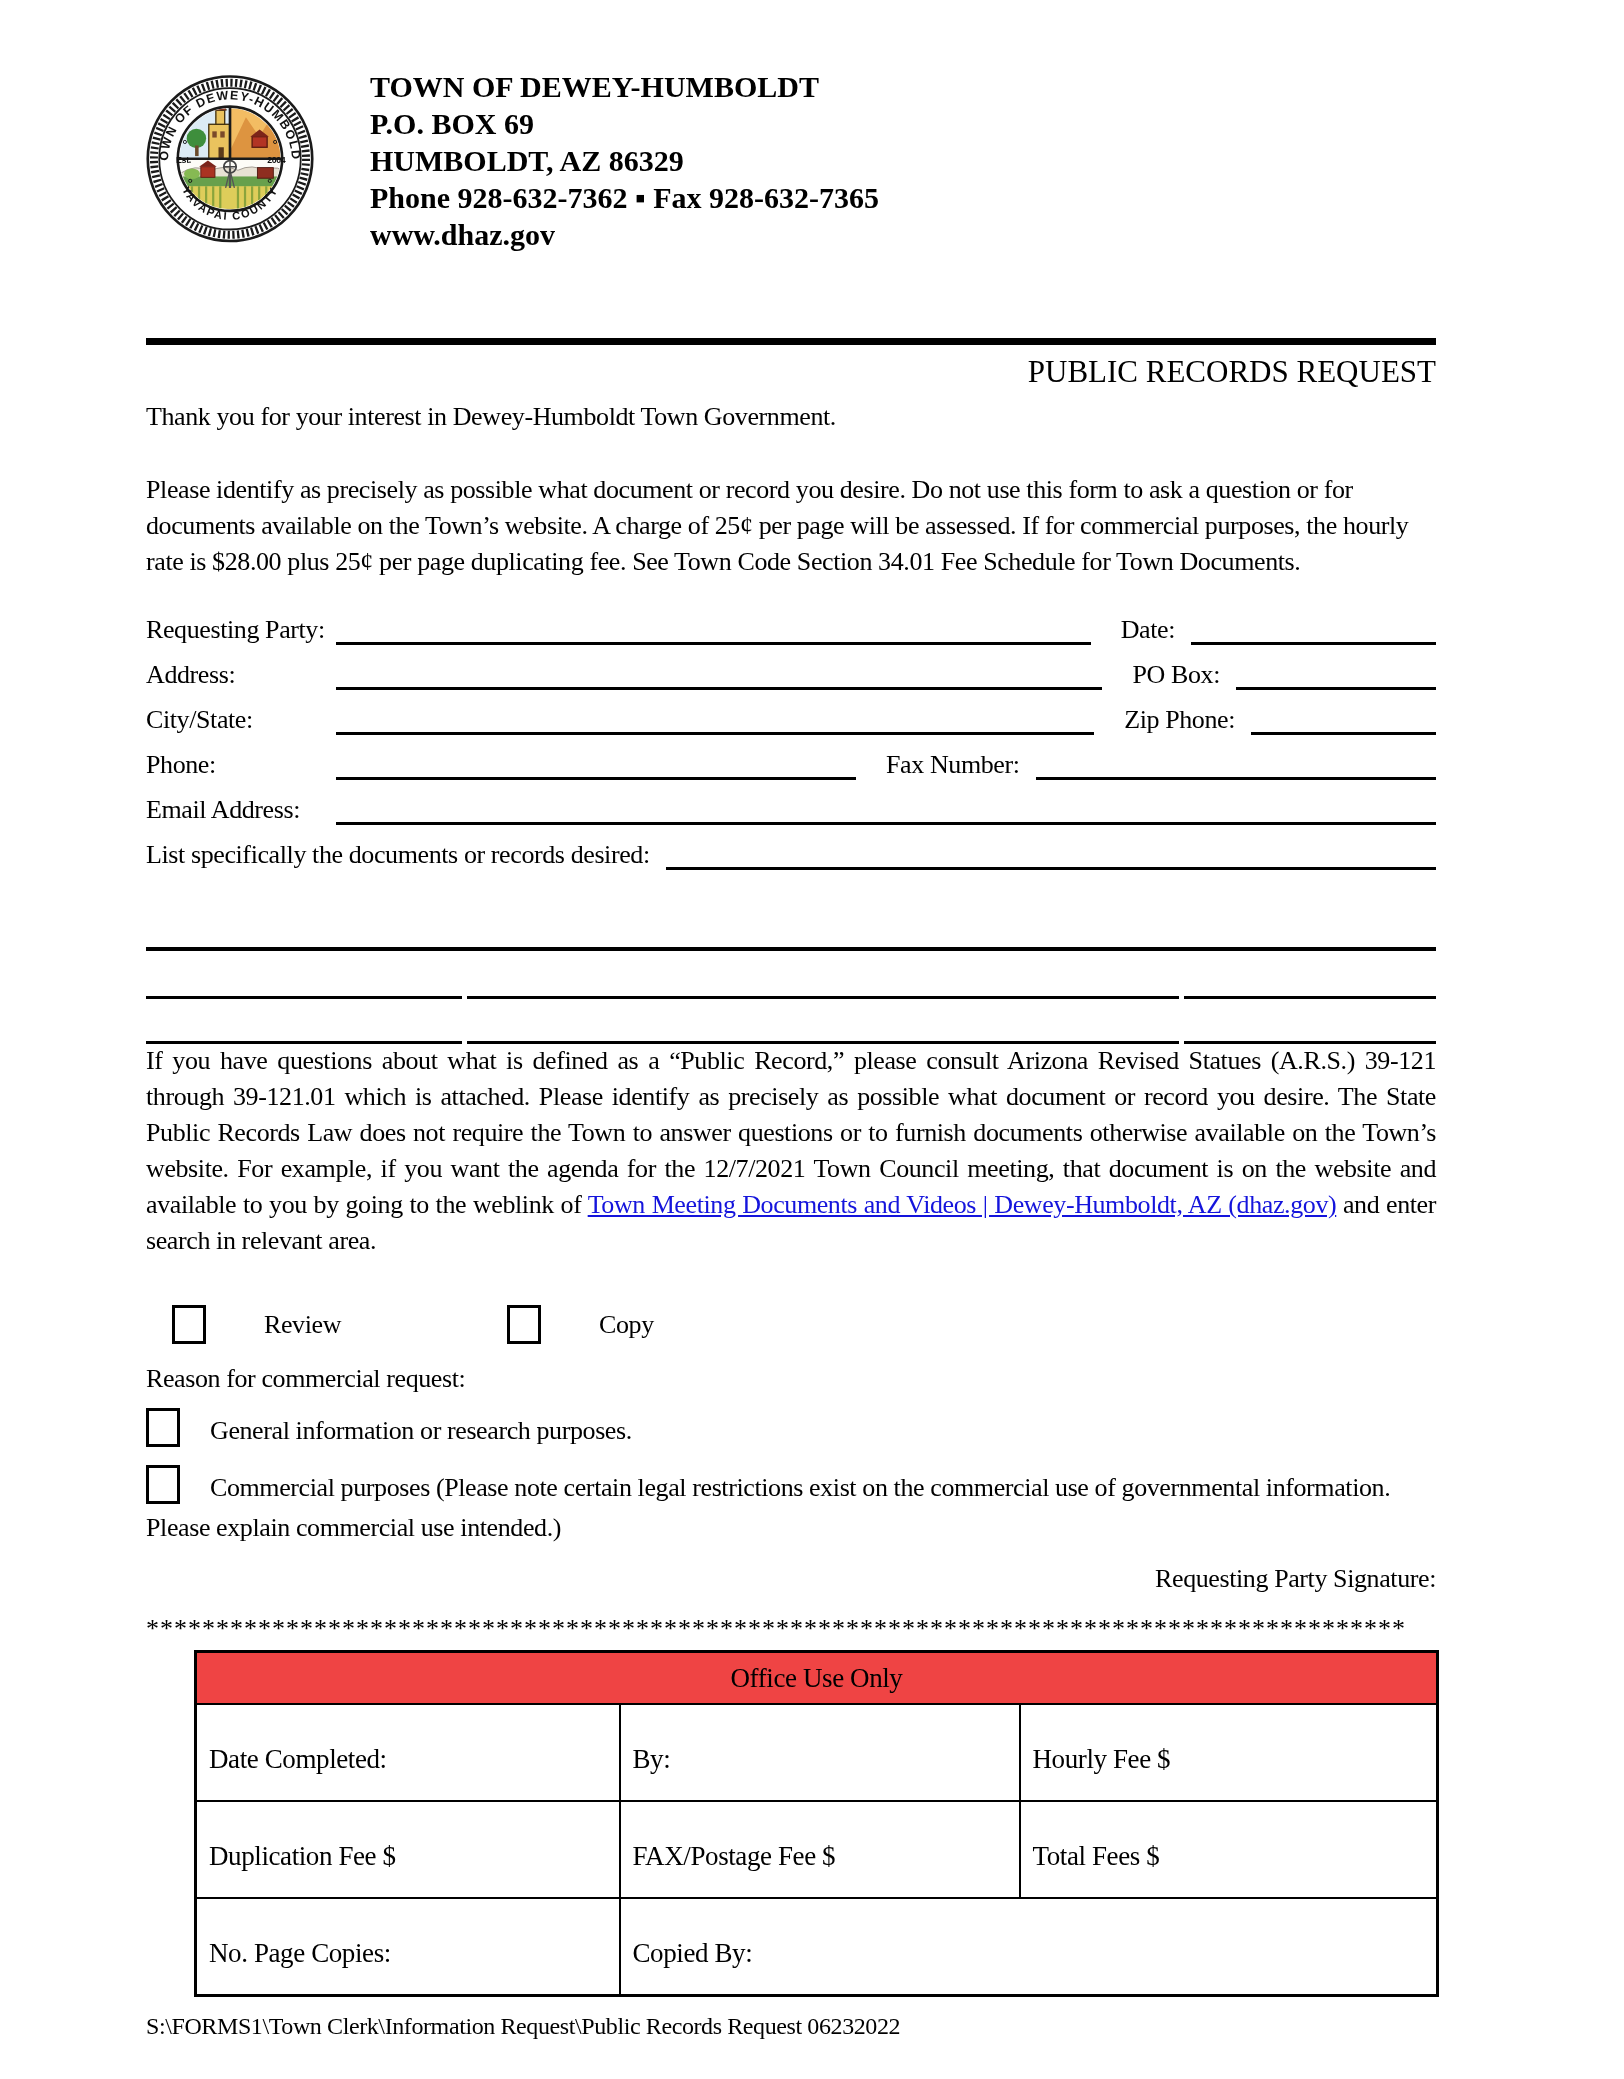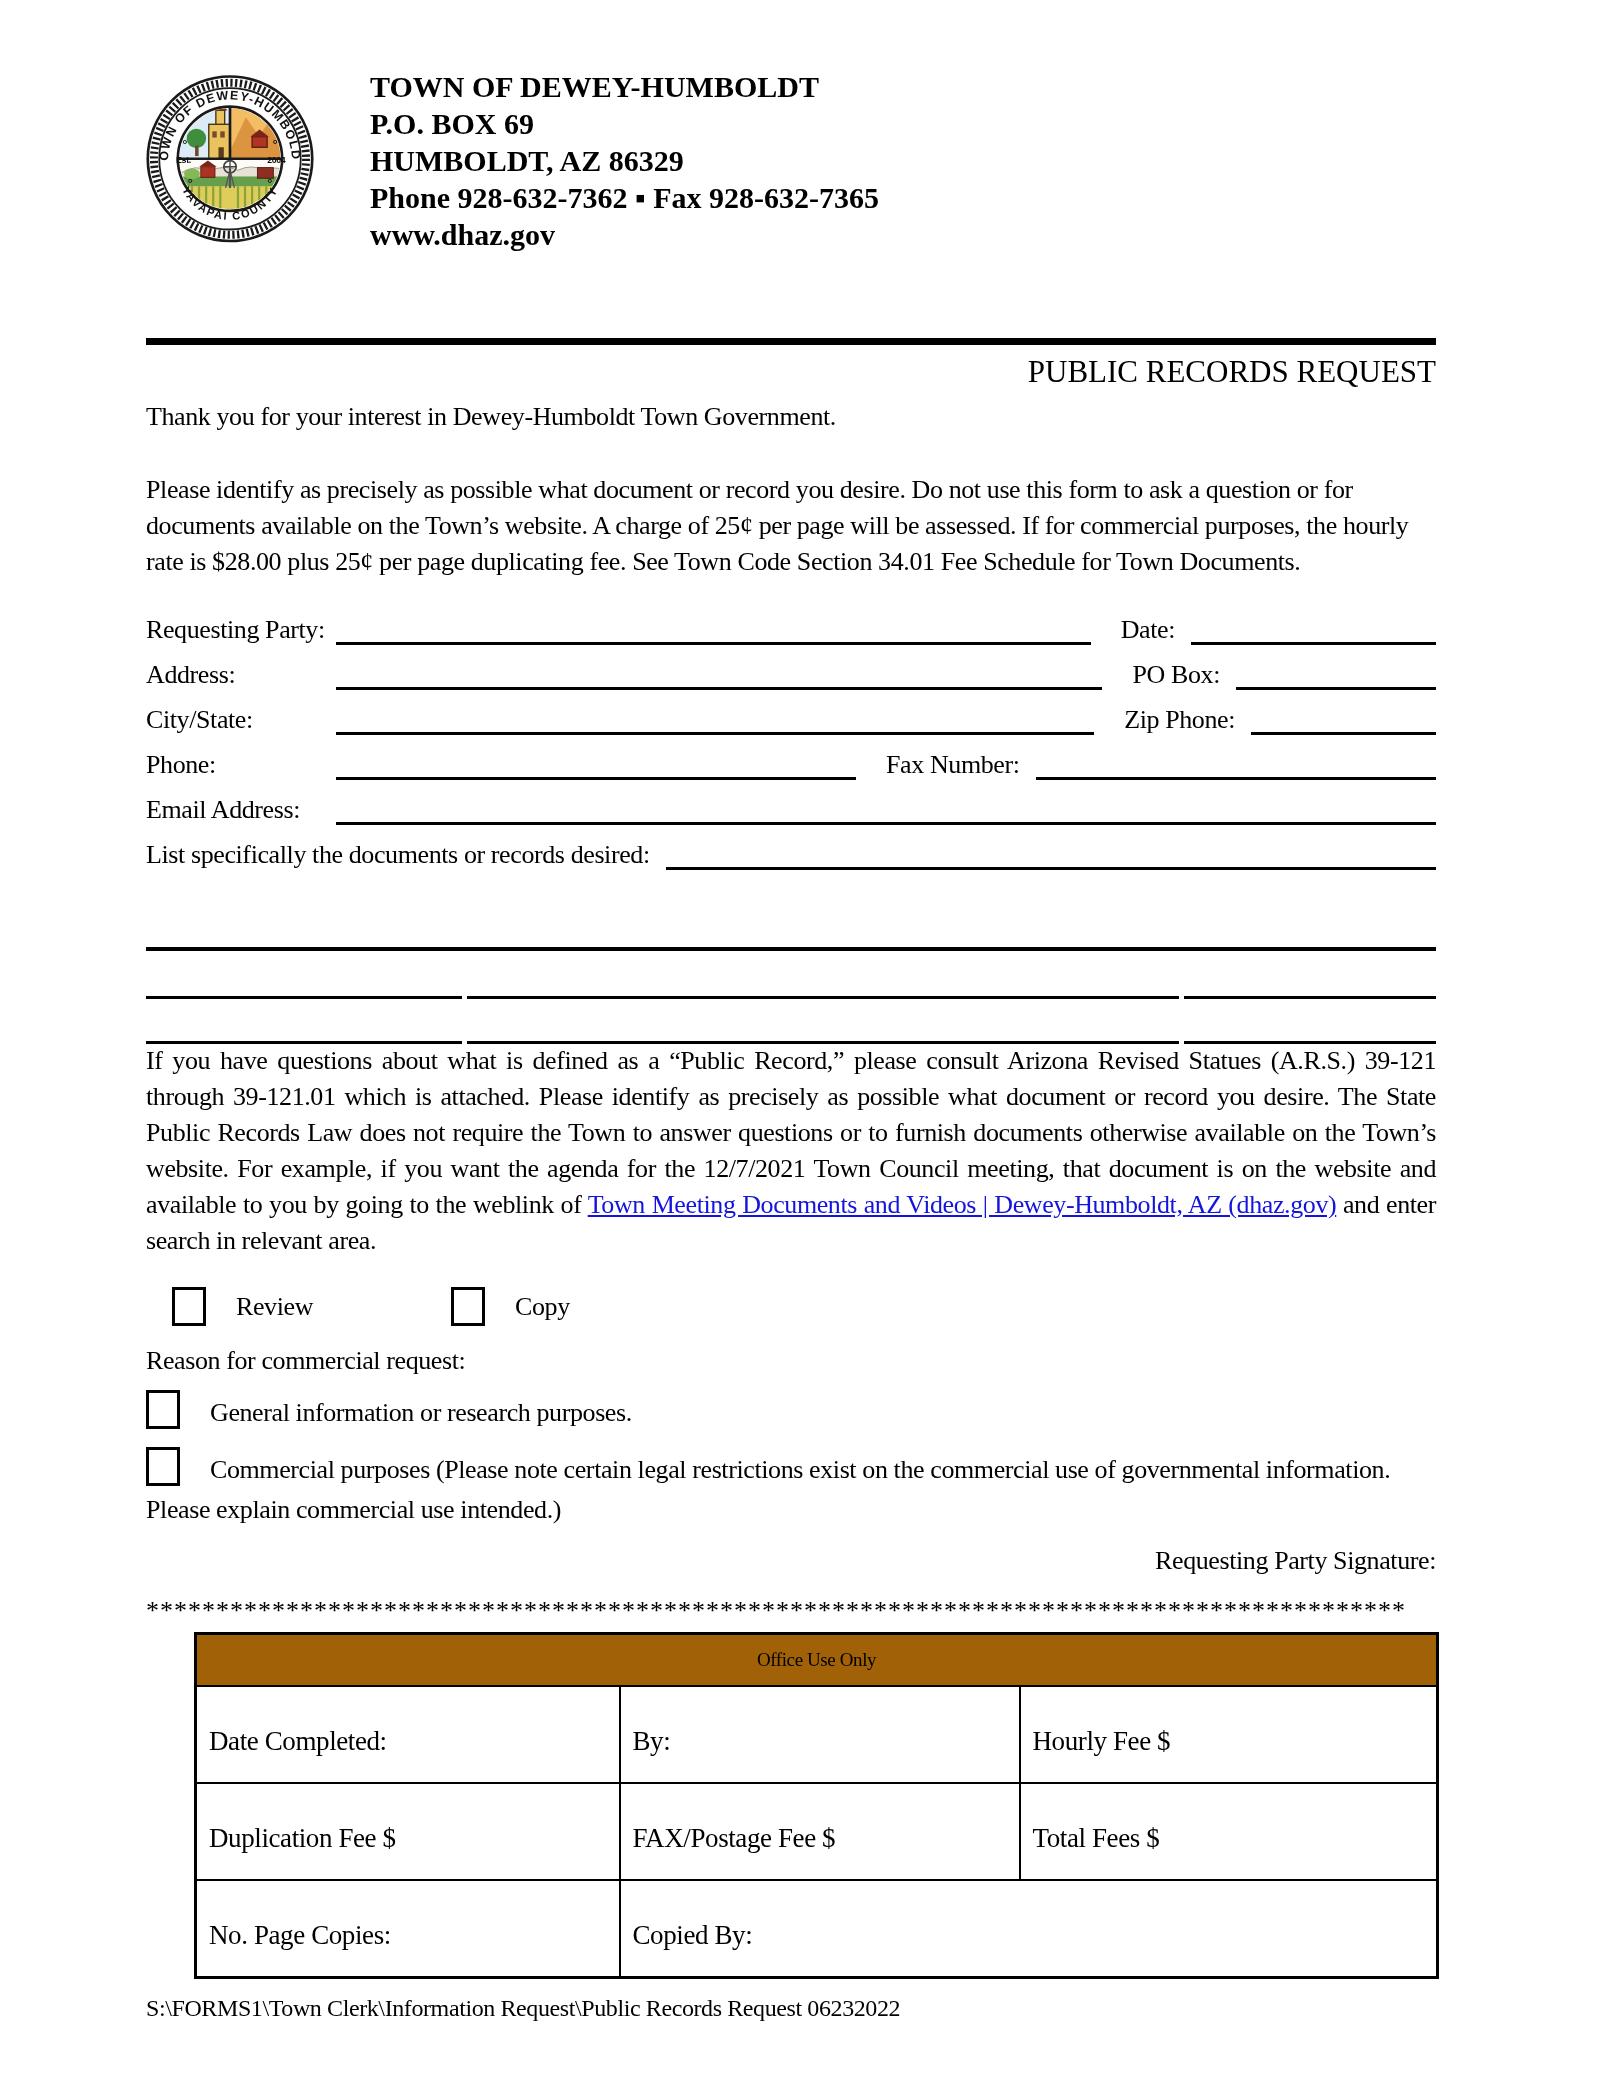--- a/index.html
+++ b/index.html
@@ -38,33 +38,33 @@
   .ruled-block{margin-top:32px;}
   .ruled{height:45px;border-bottom:4px solid #000;}
   .ruled-seg{height:45px;display:flex;}
   .ruled-seg span{border-bottom:3px solid #000;height:45px;}
   .seg1{width:24.5%;margin-right:5px;} .seg2{flex:1;margin-right:5px;} .seg3{width:19.5%;}
   
   .note{margin-top:2px;line-height:36px;text-align:justify;}
   .note a{color:#1414dc;text-decoration:underline;cursor:pointer;}
   
   .cb{width:28px;height:33px;border:3px solid #000;display:inline-block;flex:none;background:#fff;}
-  .cbrow{margin-top:28px;display:flex;align-items:center;}
+  .cbrow{margin-top:46px;display:flex;align-items:center;gap:28px;}
   .cbrow .cb.first{margin-left:26px;}
   .cbrow .cblabel{margin-left:30px;}
   .cbrow .cb.second{margin-left:138px;}
   .reason-head{margin-top:20px;}
   .reason-item{margin-top:14px;line-height:40px;}
   .reason-item .cb{vertical-align:-8px;margin-right:30px;}
   
   .sigrow{display:flex;align-items:flex-end;height:46px;margin-top:16px;flex-direction:column;}
   .stars{margin-top:4px;font-size:26px;letter-spacing:1px;white-space:nowrap;overflow:hidden;}
   
   table.office{margin-top:6px;margin-left:48px;width:1242px;border-collapse:collapse;border:3px solid #000;table-layout:fixed;letter-spacing:-0.4px;}
-  table.office th{background:#a16207;border:2px solid #000;height:48px;font-weight:400;font-size:19px;text-align:center;}
+  table.office th{background:#ef4444;border:2px solid #000;height:48px;font-weight:400;font-size:27px;text-align:center;}
   table.office td{border:2px solid #000;height:70px;vertical-align:bottom;padding:0 0 25px 12px;font-size:27px;}
   .c1{width:424px;} .c2{width:400px;} .c3{width:418px;}
   .footer{margin-top:16px;font-size:24px;}
 </style>
 </head>
 <body>
 
 <div class="page">
 
   <div class="hdr">

